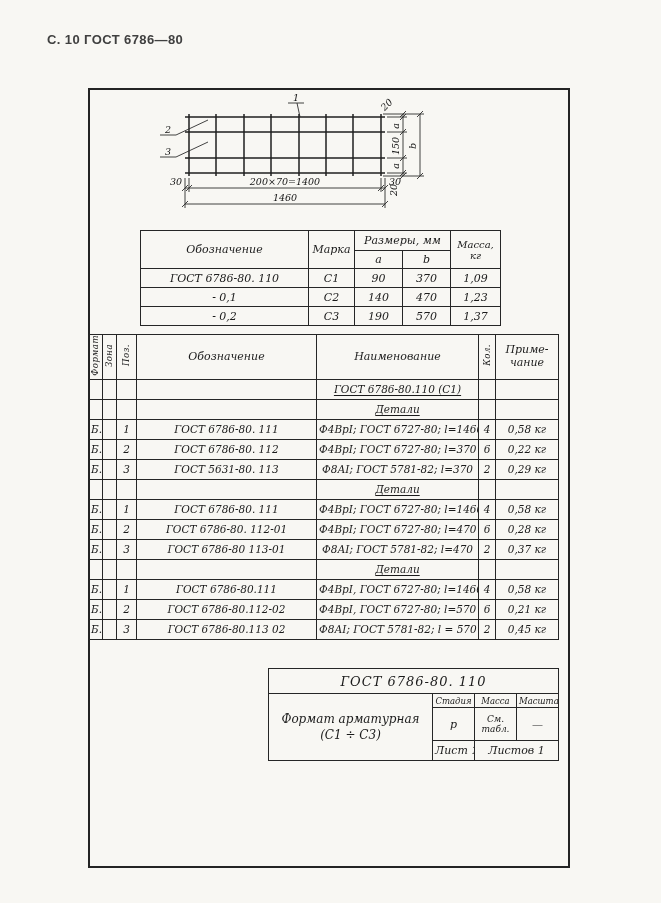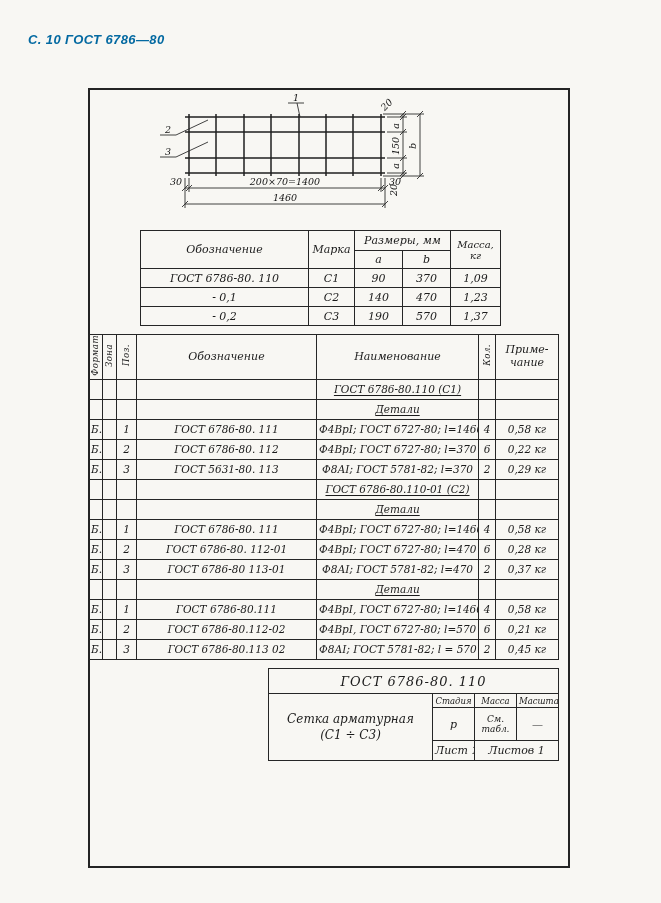--- a/index.html
+++ b/index.html
@@ -4,23 +4,23 @@
 <style>
   * { box-sizing: border-box; }
   html, body { margin: 0; padding: 0; }
   body { background: #e9e7e2; }
   .page {
     position: relative; width: 661px; height: 903px;
     background: #f8f7f3; overflow: hidden;
     font-family: "DejaVu Serif", serif; color: #1b1b1b;
   }
   .page-header {
-    position: absolute; left: 28px; top: 32px;
+    position: absolute; left: 47px; top: 32px;
     font-family: "Liberation Sans", sans-serif;
-    font-weight: bold; font-size: 13px; letter-spacing: 0.4px; color: #0369a1; font-style: italic;
+    font-weight: bold; font-size: 13px; letter-spacing: 0.4px; color: #404040;
   }
   .frame {
     position: absolute; left: 88px; top: 88px; width: 482px; height: 780px;
     border: 2px solid #242424; font-style: italic;
   }
   
   .drawing { position: absolute; left: 8px; top: 4px; }
   .drawing .bar { stroke: #1f1f1f; stroke-width: 1.5; }
   .drawing .thin line, .drawing .thin path { stroke: #2e2e2e; stroke-width: 0.9; fill: none; }
   .drawing text { font: italic 9.5px "DejaVu Serif", serif; fill: #151515; }
@@ -253,29 +253,20 @@
           <tr>
             <td>Б.4</td>
             <td></td>
             <td>3</td>
             <td>ГОСТ 5631-80. 113</td>
             <td><span class="name-text">Ф8АI;  ГОСТ 5781-82; l=370</span></td>
             <td>2</td>
             <td>0,29 кг</td>
           </tr>
 
-          <tr class="section">
-            <td></td>
-            <td></td>
-            <td></td>
-            <td></td>
-            <td><span class="name-text">ГОСТ 6786-80.110-01 (С2)</span></td>
-            <td></td>
-            <td></td>
-          </tr>
 
           <tr class="section">
             <td></td>
             <td></td>
             <td></td>
             <td></td>
             <td><span class="name-text">Детали</span></td>
             <td></td>
             <td></td>
           </tr>
@@ -359,21 +350,21 @@
           <col style="width:42px">
           <col style="width:42px">
           <col style="width:42px">
       </colgroup>
       <tbody>
           <tr style="height:25px">
         <td colspan="4" class="tb-doc">ГОСТ 6786-80. 110</td>
       </tr>
       <tr style="height:14px">
         <td rowspan="3" class="tb-name">
-          <div>Сетка арматурная</div>
+          <div>Формат арматурная</div>
           <div>(С1 ÷ С3)</div>
         </td>
         <td class="tb-small">Стадия</td>
         <td class="tb-small">Масса</td>
         <td class="tb-small">Масштаб</td>
       </tr>
       <tr style="height:33px">
         <td>р</td>
         <td class="tb-mass">
           <div>См.</div>

